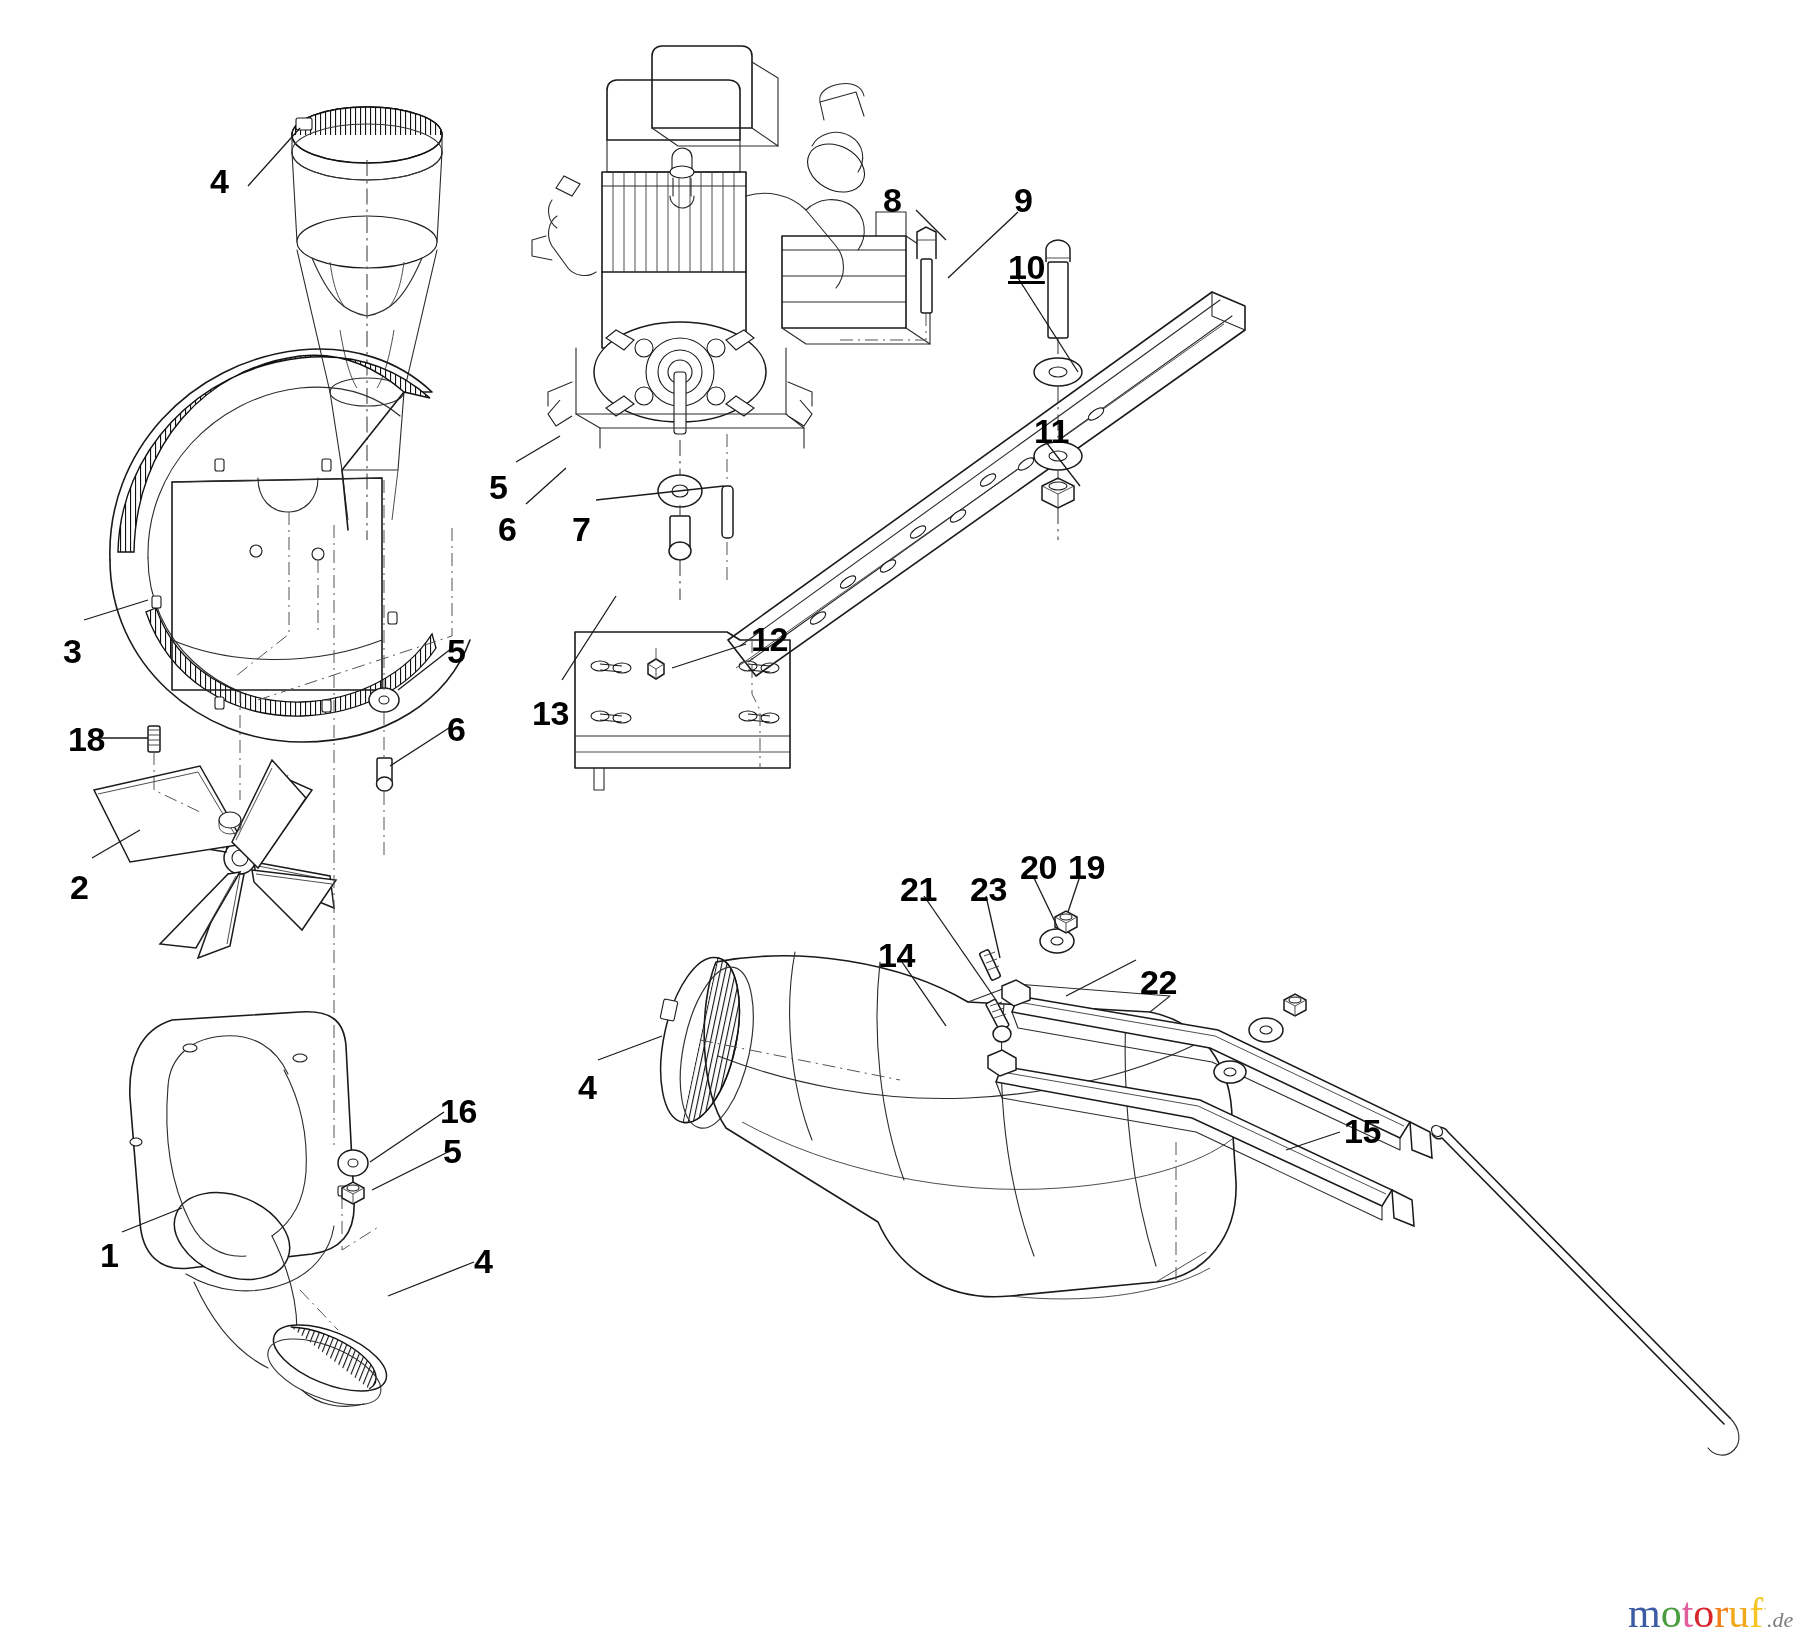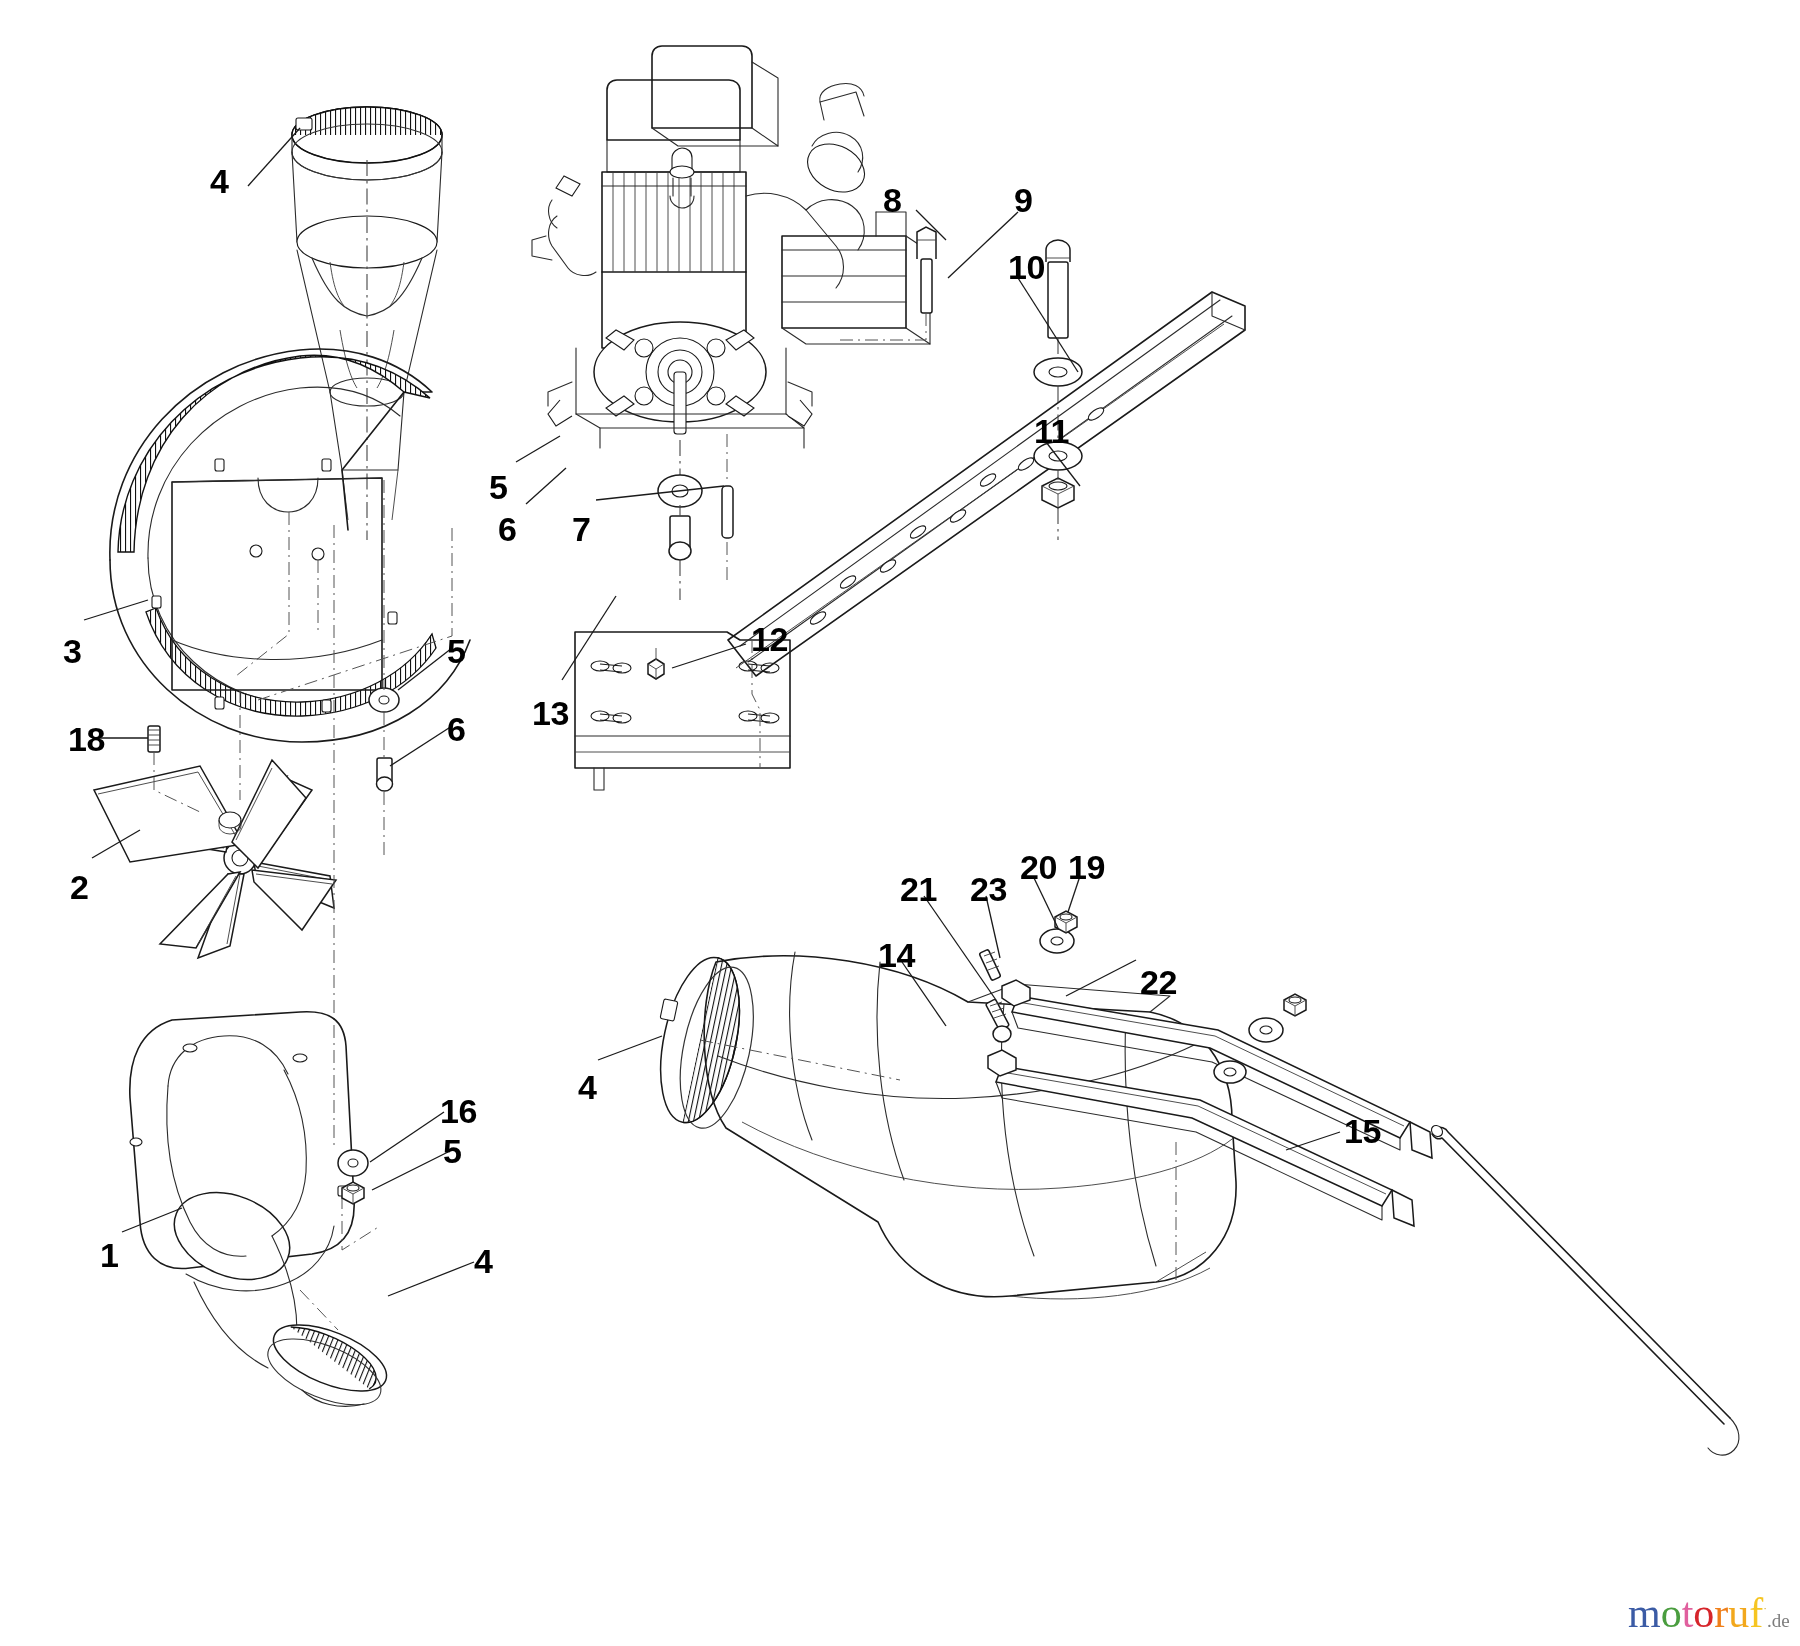--- a/index.html
+++ b/index.html
@@ -40,23 +40,24 @@
     left: 1628px;
     top: 1592px;
     font-family: "Liberation Serif", serif;
     font-size: 42px;
     line-height: 1;
     white-space: nowrap;
     user-select: none;
   }
   #logo .l { display: inline-block; }
   #logo .de {
-    font-size: 19px;
+    font-size: 22px;
     color: #7d7d7d;
     vertical-align: baseline;
+    font-style: italic;
   }
   #logo .tm {
     font-size: 11px;
     color: #c9a227;
     vertical-align: super;
   }
 </style>
 </head>
 <body>
 
@@ -543,21 +544,21 @@
       <path d="M1034,878 L1058,928"></path>
       <path d="M1080,876 L1068,912"></path>
       <path d="M1136,960 L1066,996"></path>
       <path d="M1340,1132 L1286,1150"></path>
     </g>
   </svg>
 
   <div class="callout" style="left:210px;top:164px;">4</div>
   <div class="callout" style="left:883px;top:183px;">8</div>
   <div class="callout" style="left:1014px;top:183px;">9</div>
-  <div class="callout" style="left:1008px;top:250px;">10</div>
+  <div class="callout" style="left:1008px;top:250px;text-decoration:underline;">10</div>
   <div class="callout" style="left:1034px;top:414px;">11</div>
   <div class="callout" style="left:489px;top:470px;">5</div>
   <div class="callout" style="left:498px;top:512px;">6</div>
   <div class="callout" style="left:572px;top:512px;">7</div>
   <div class="callout" style="left:63px;top:634px;">3</div>
   <div class="callout" style="left:532px;top:686px;margin-top:10px;">13</div>
   <div class="callout" style="left:751px;top:622px;">12</div>
   <div class="callout" style="left:447px;top:634px;">5</div>
   <div class="callout" style="left:447px;top:712px;">6</div>
   <div class="callout" style="left:56px;top:722px;margin-left:12px;">18</div>

